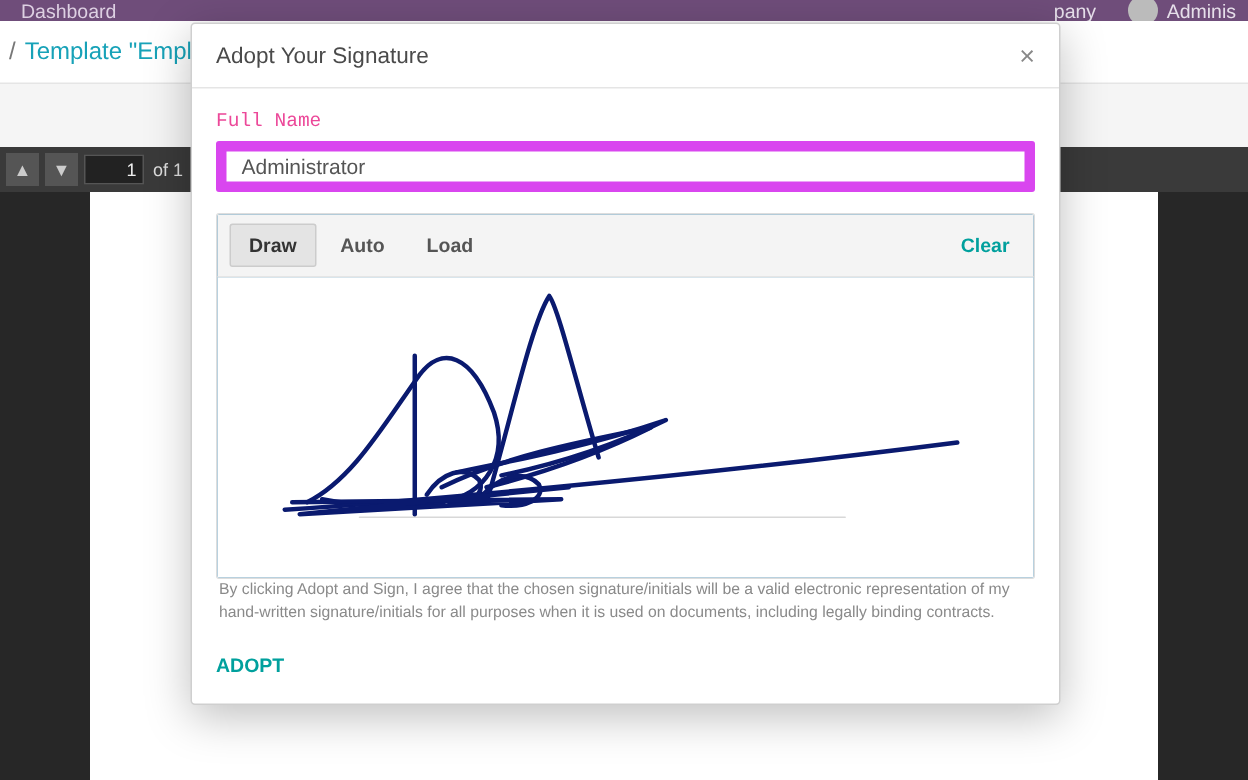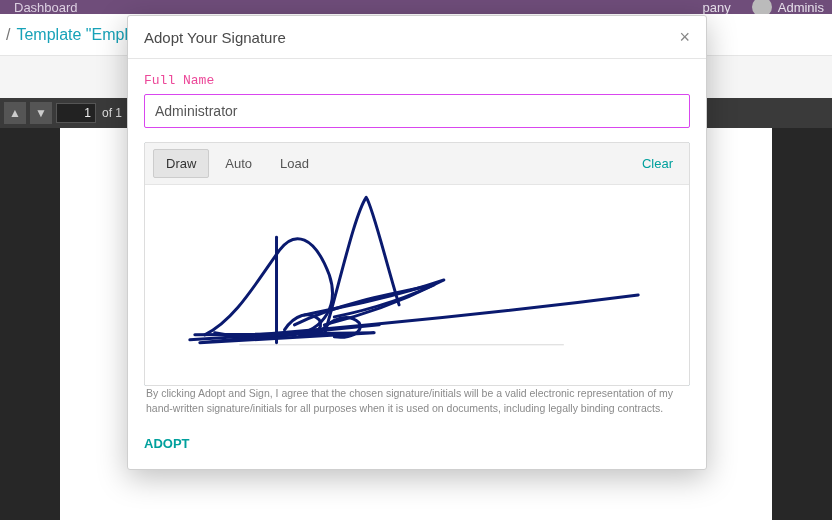--- a/index.html
+++ b/index.html
@@ -62,26 +62,26 @@
     padding: 12px 16px; border-bottom: 1px solid #e5e5e5;
     font-size: 15px; color:#4a4a4a;
   }
   .modal-header .close {
     color:#888; font-size:18px; cursor:pointer; line-height:1;
   }
   .modal-body { padding: 14px 16px 6px 16px; }
 
   .field-label { font-size: 13px; color:#ec4899; margin-bottom:6px;font-family:Liberation Mono, monospace; }
   .text-input {
-    width:100%; height:34px; border:1px solid #d946ef; border-radius:2px;
+    width:100%; height:34px; border:7px solid #d946ef; border-radius:2px;
     padding:0 10px; font-size:14px; color:#555; background:#fff;
   }
 
   .sig-box {
-    margin-top:14px; border:1px solid #ddd; border-radius:2px; background:#0369a1;
+    margin-top:14px; border:1px solid #ddd; border-radius:2px; background:#0369a1;font-weight:bold;
   }
   .sig-tabs {
     display:flex; align-items:center; background:#f4f4f4; border-bottom:1px solid #e5e5e5;
     padding:6px 8px;
   }
   .sig-tab {
     padding:6px 12px; font-size:13px; color:#555; cursor:pointer; border-radius:2px; margin-right:4px;
   }
   .sig-tab.active {
     background:#e4e4e4; border:1px solid #ccc; color:#333;

